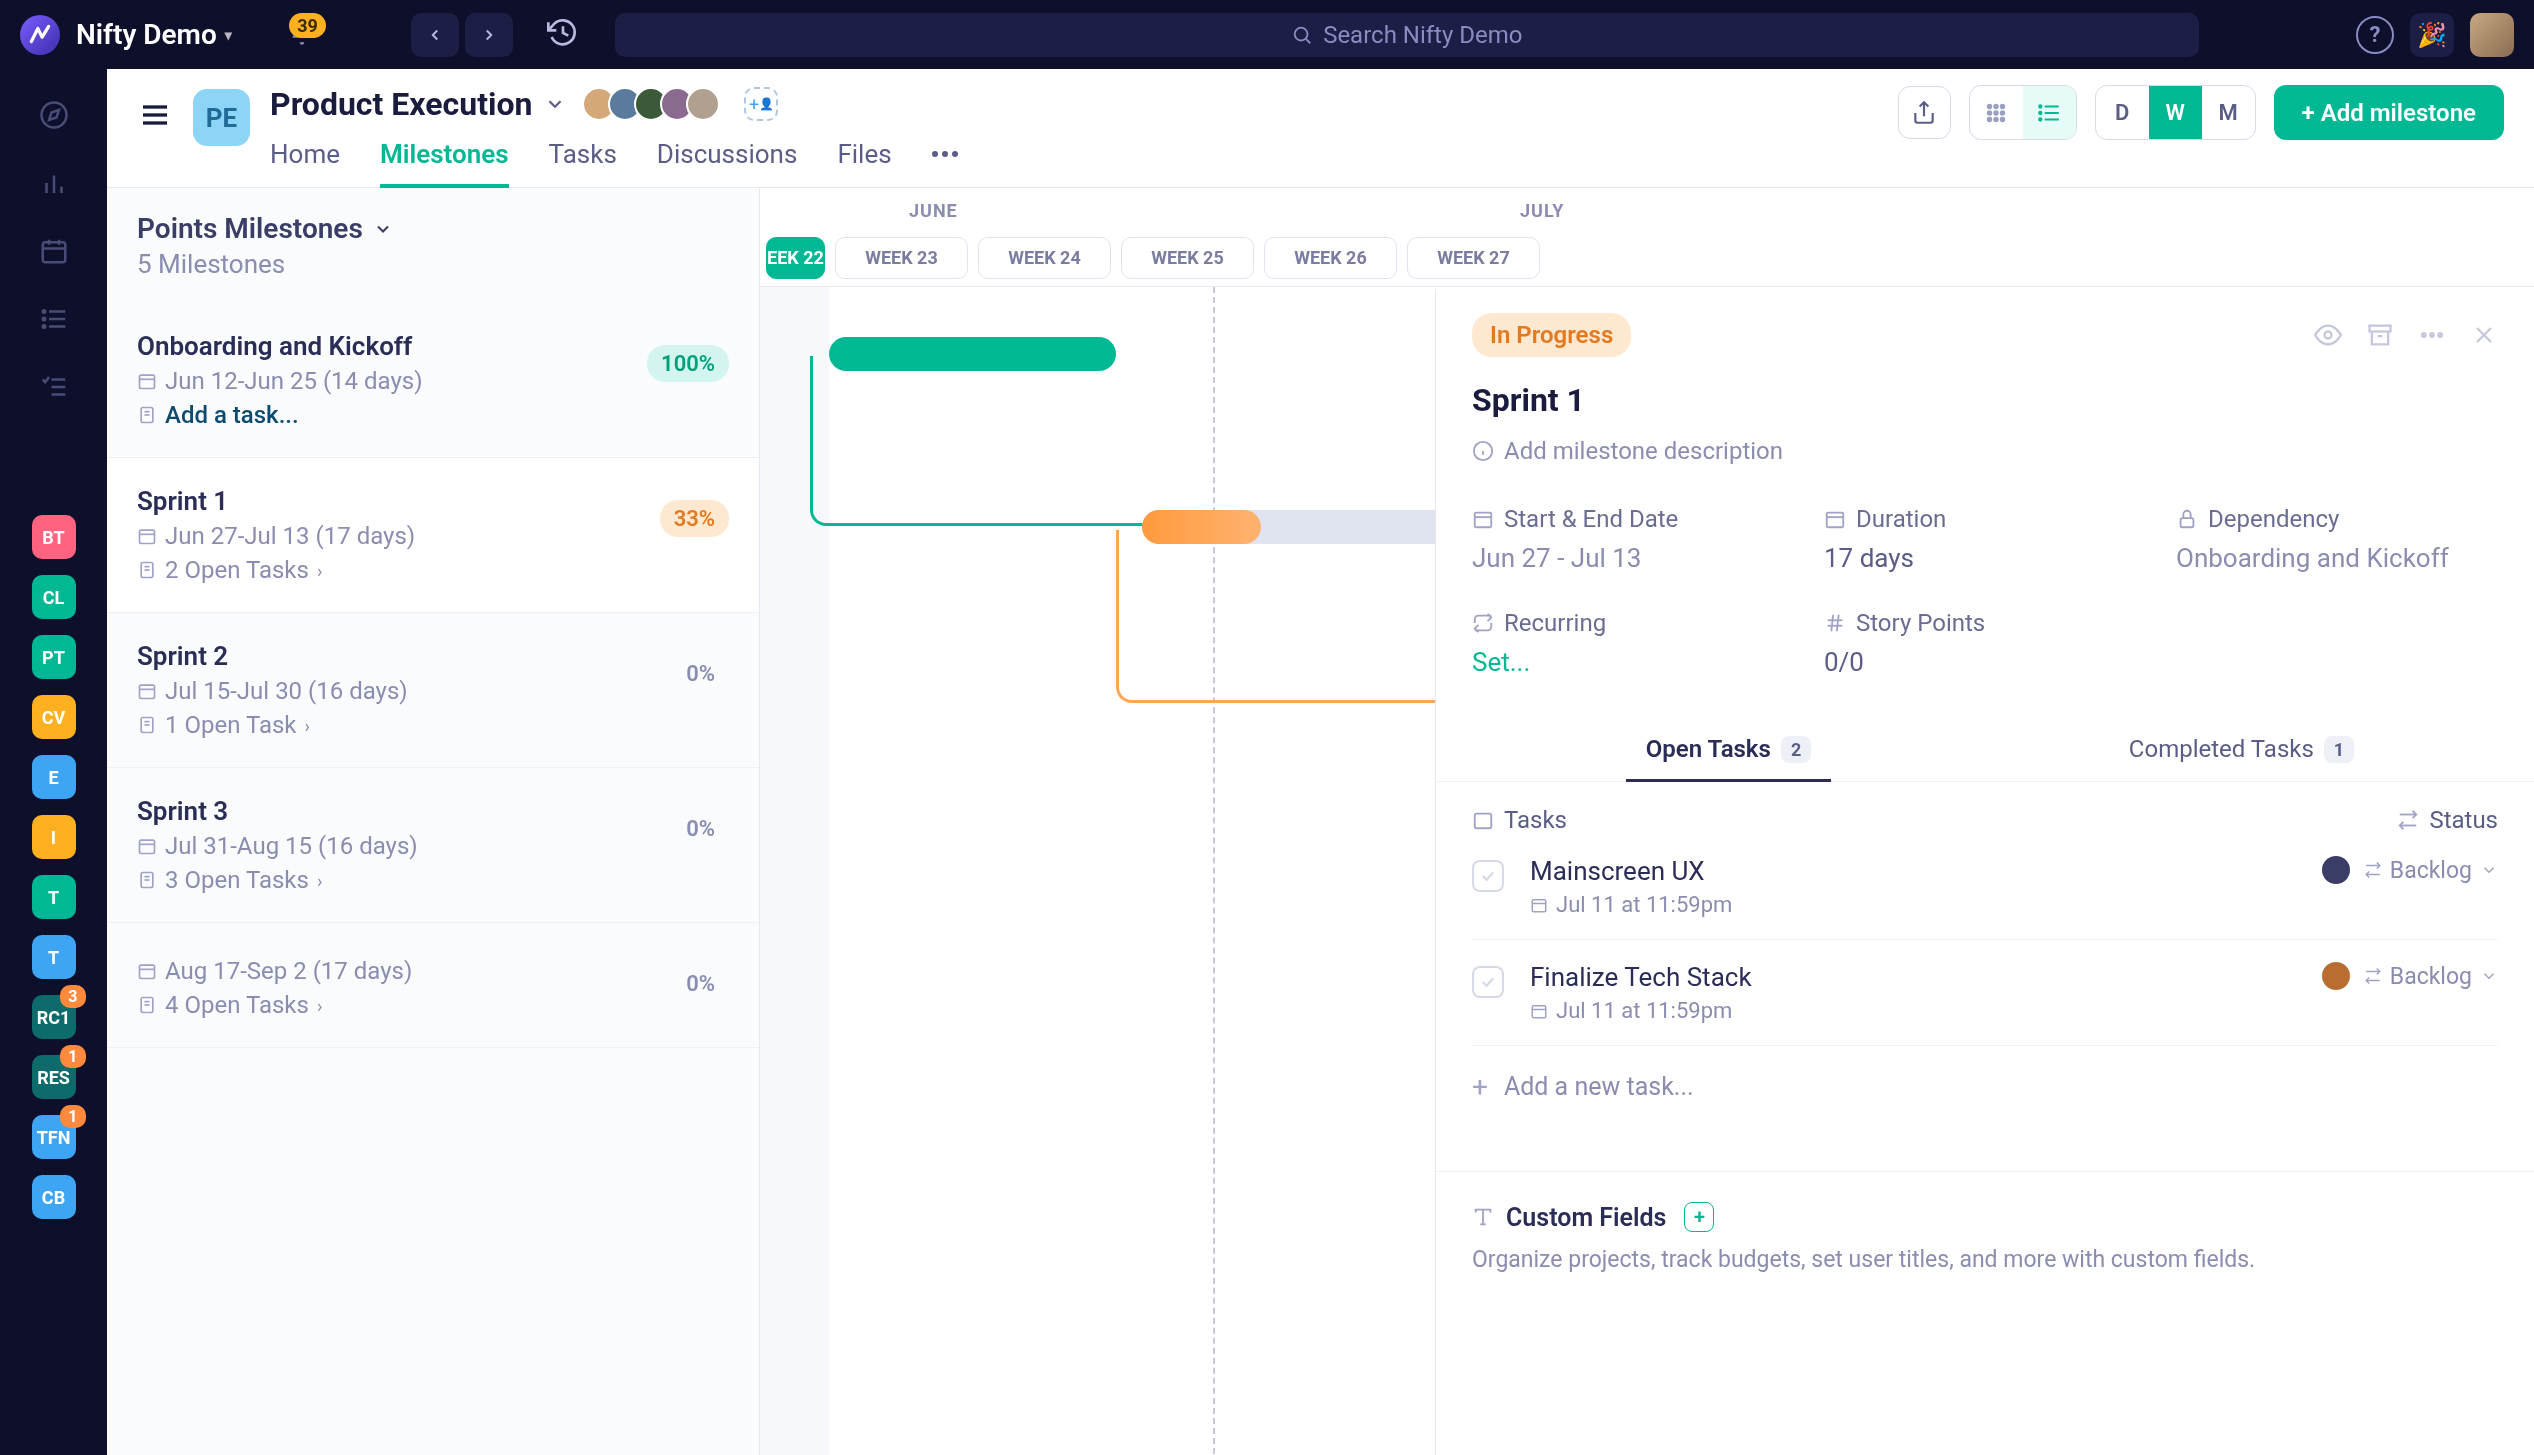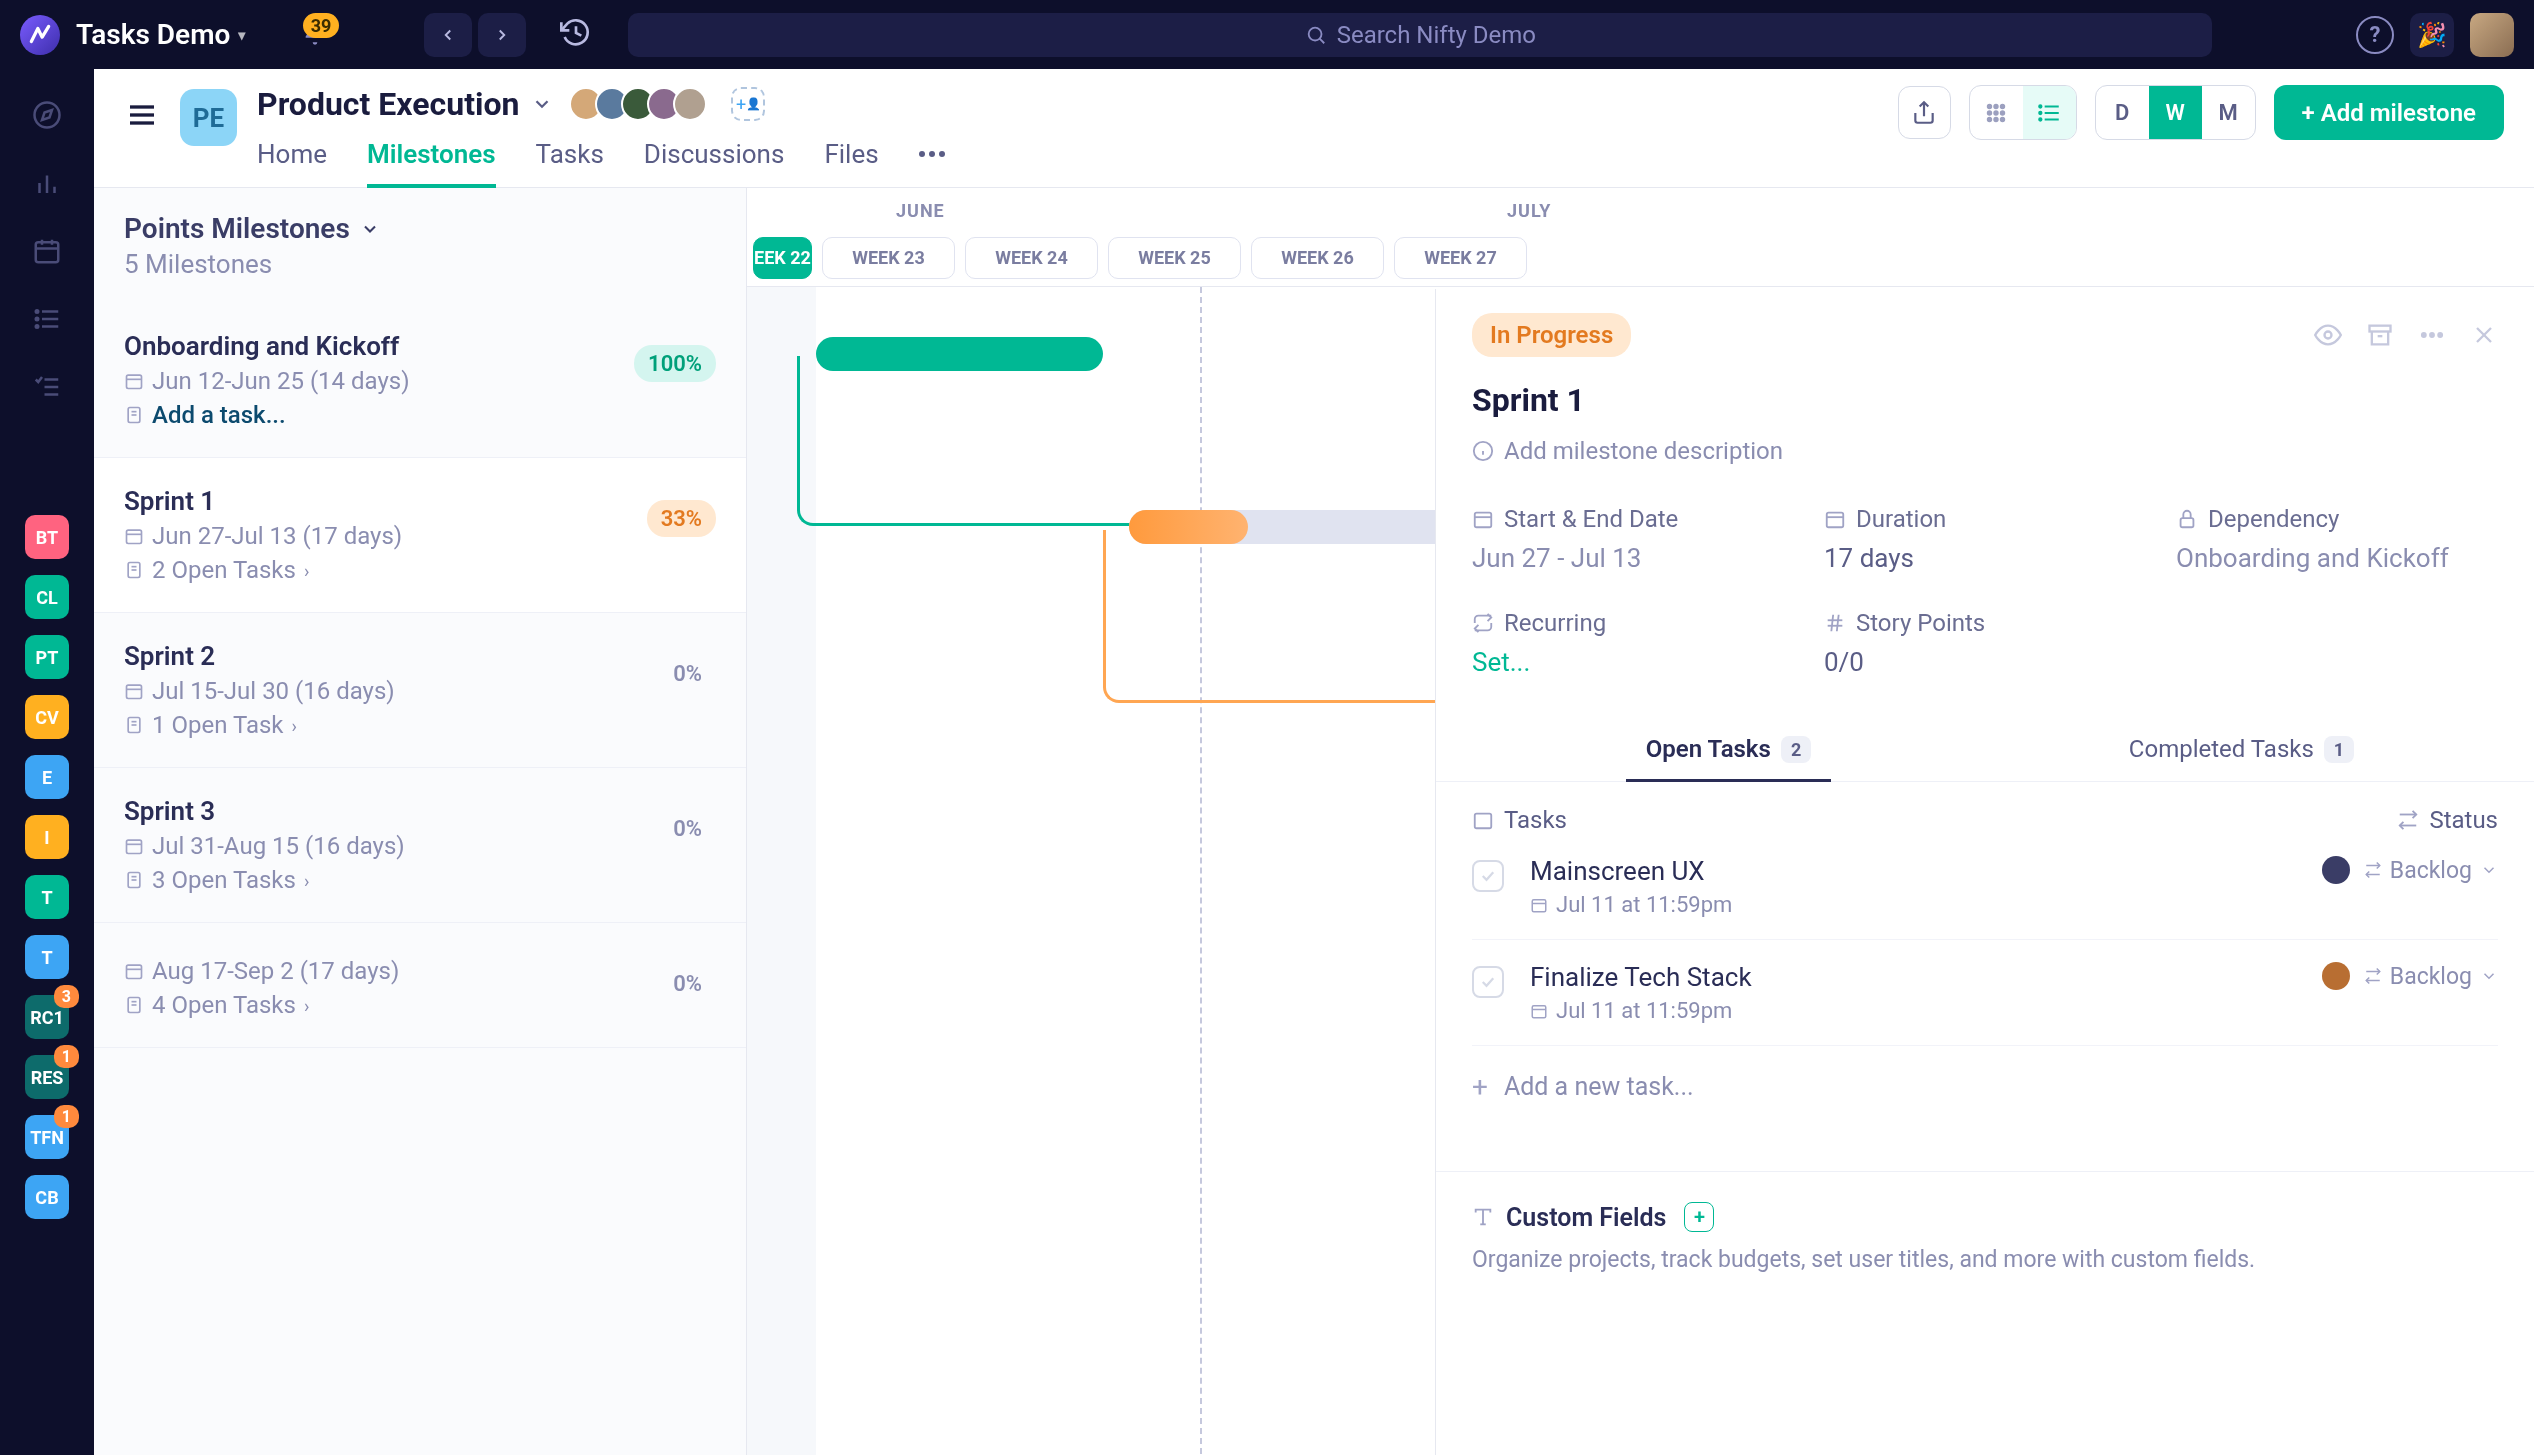--- a/index.html
+++ b/index.html
@@ -18,21 +18,21 @@
 .history-btn { margin-left: 18px; cursor: pointer; }
 .history-btn svg { width: 32px; height: 32px; stroke: #b8b9e0; stroke-width: 2; fill: none; }
 .searchbar { flex: 1; max-width: 1584px; margin: 0 20px; height: 44px; background: #1c1e46; border-radius: 10px; display: flex; align-items: center; justify-content: center; gap: 10px; cursor: text; }
 .searchbar svg { width: 22px; height: 22px; stroke: #8a8bc2; stroke-width: 2; fill: none; }
 .searchbar span { color: #8a8bc2; font-size: 24px; }
 .top-right { display: flex; align-items: center; gap: 16px; margin-left: auto; }
 .help-btn { width: 38px; height: 38px; border: 2px solid #8a8bc2; border-radius: 50%; display: flex; align-items: center; justify-content: center; color: #8a8bc2; font-size: 22px; font-weight: 700; cursor: pointer; }
 .gift-btn { width: 44px; height: 44px; background: #1c1e46; border-radius: 10px; display: flex; align-items: center; justify-content: center; font-size: 24px; cursor: pointer; }
 .user-avatar { width: 44px; height: 44px; border-radius: 10px; background: linear-gradient(135deg, #c8a882, #8a6d52); cursor: pointer; }
 .main-layout { display: flex; height: calc(100% - 69px); }
-.sidebar { width: 94px; background: #0d0f2b; display: flex; flex-direction: column; align-items: center; padding: 30px 0; gap: 36px; }
+.sidebar { width: 107px; background: #0d0f2b; display: flex; flex-direction: column; align-items: center; padding: 30px 0; gap: 36px; }
 .sidebar-icon { width: 32px; height: 32px; display: flex; align-items: center; justify-content: center; cursor: pointer; }
 .sidebar-icon svg { width: 30px; height: 30px; stroke: #4a4c78; stroke-width: 2; fill: none; }
 .sidebar-spacer { flex: 0 0 40px; }
 .sidebar-project { width: 44px; height: 44px; border-radius: 10px; display: flex; align-items: center; justify-content: center; font-size: 18px; font-weight: 700; color: #fff; cursor: pointer; position: relative; }
 .sidebar-project .dot { position: absolute; top: -4px; right: -4px; width: 14px; height: 14px; border-radius: 50%; background: #ff8a3d; border: 2px solid #0d0f2b; }
 .sidebar-project .num-badge { position: absolute; top: -10px; right: -10px; background: #ff8a3d; color: #fff; font-size: 16px; font-weight: 700; padding: 2px 8px; border-radius: 10px; }
 .content { flex: 1; display: flex; flex-direction: column; background: #fff; position: relative; }
 .project-header { padding: 16px 30px 0; display: flex; align-items: flex-start; gap: 20px; border-bottom: 1px solid #e6e8f0; }
 .menu-btn { margin-top: 14px; cursor: pointer; }
 .menu-btn svg { width: 36px; height: 32px; stroke: #1a1c3e; stroke-width: 2.5; }
@@ -146,21 +146,21 @@
 </head>
 <body>
 
 <div class="topbar">
   <div class="logo">
     <svg viewBox="0 0 24 24">
         <path d="M4 18 L10 6 L14 14 L20 4" stroke="#fff" stroke-width="3" fill="none" stroke-linecap="round" stroke-linejoin="round"></path>
       </svg>
   </div>
   <div class="workspace-name">
-    <span>Tasks Demo</span>
+    <span>Nifty Demo</span>
     <span class="chev">▾</span>
   </div>
   <div class="bell-wrap">
     <svg viewBox="0 0 24 24">
         <path d="M12 2a6 6 0 0 0-6 6v4l-2 3v1h16v-1l-2-3V8a6 6 0 0 0-6-6zm-2 18a2 2 0 0 0 4 0"></path>
       </svg>
     <span class="bell-badge">39</span>
   </div>
   <div class="nav-arrows">
     <div class="nav-arrow">

